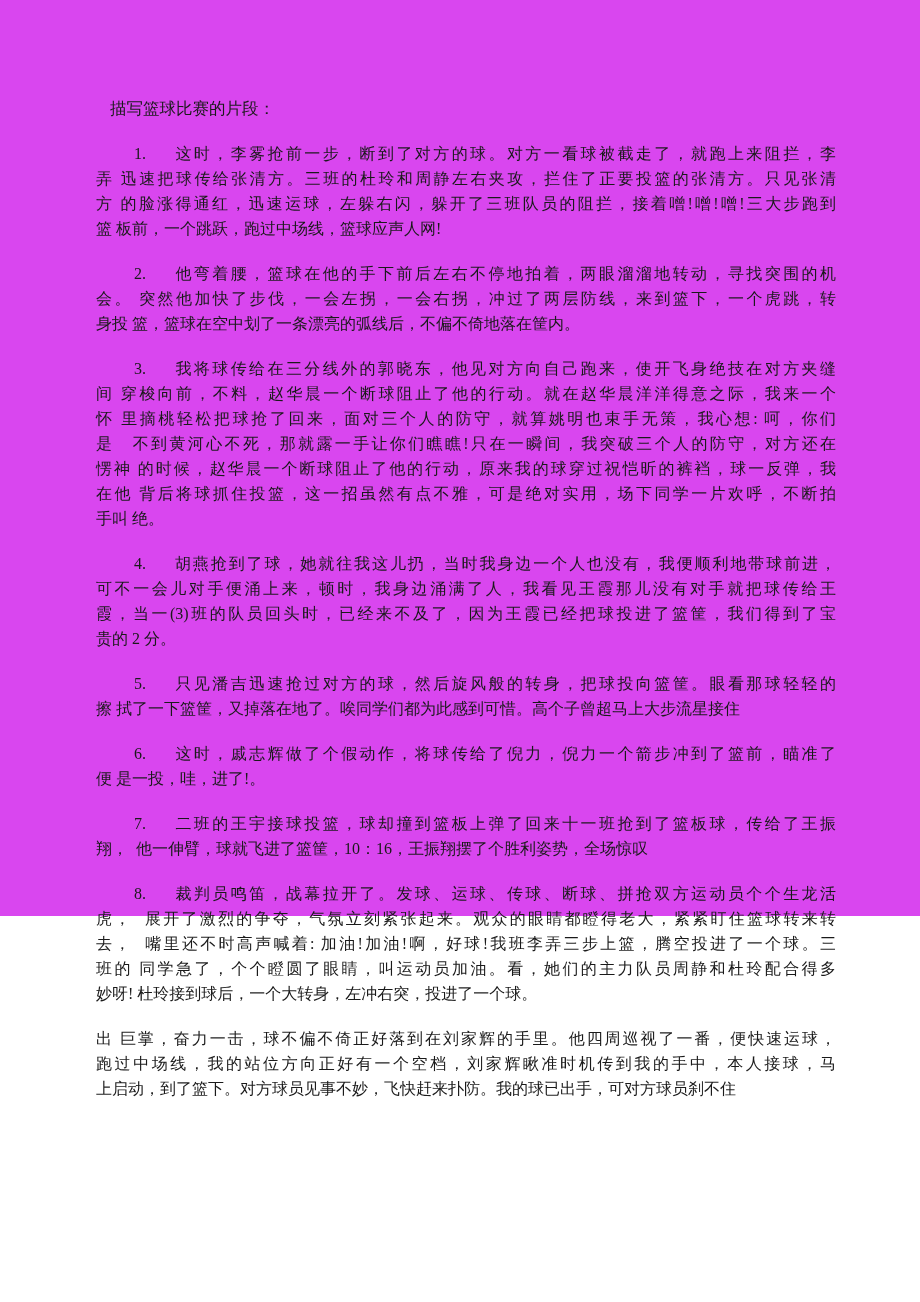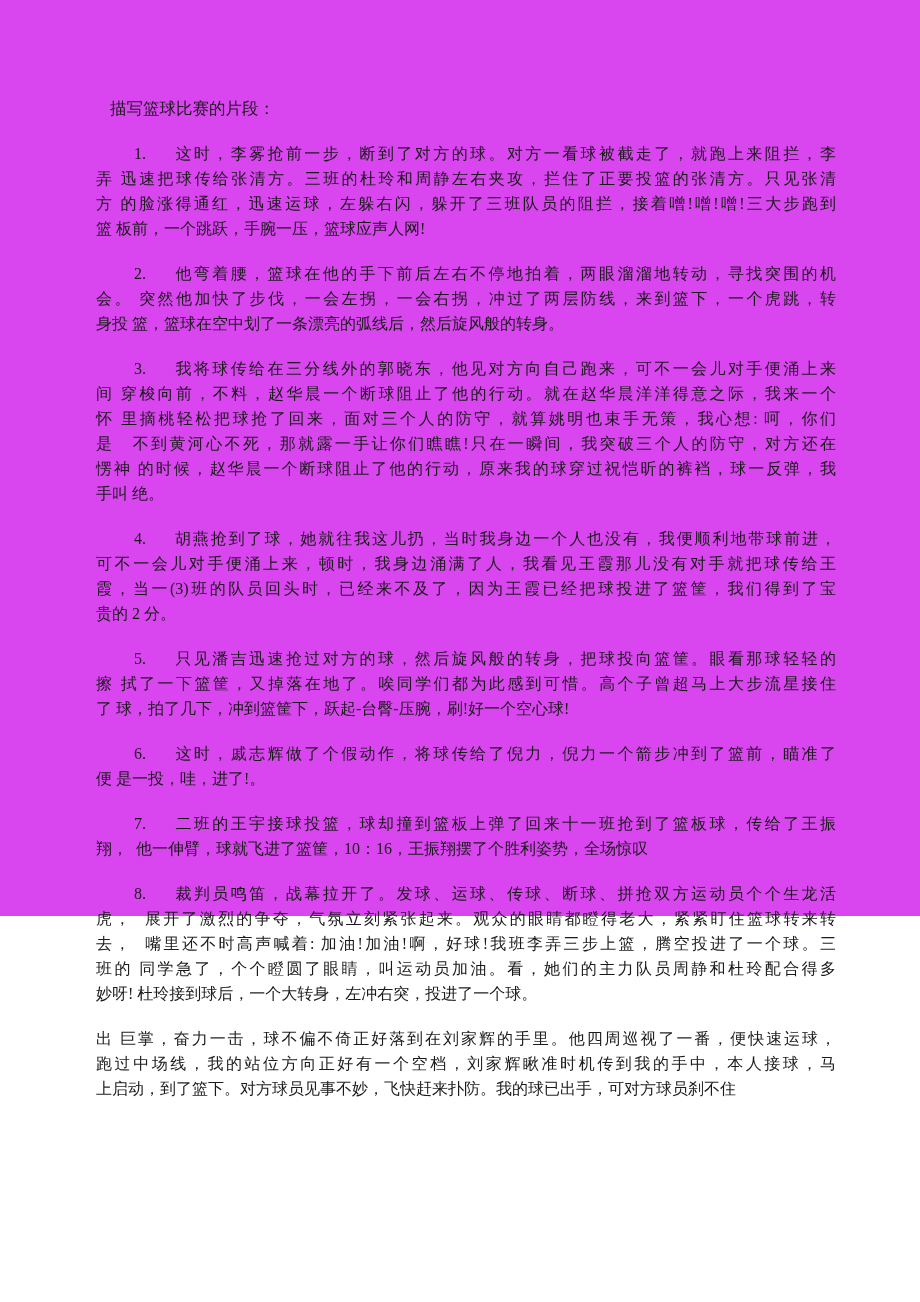--- a/index.html
+++ b/index.html
@@ -50,49 +50,49 @@
 </head>
 <body>
 
 <div class="page">
   <div class="doc-title">描写篮球比赛的片段：</div>
   <div>
   <div class="para">
         <div class="line"><span class="num">1.</span><span>这时，李雾抢前一步，断到了对方的球。对方一看球被截走了，就跑上来阻拦，李</span></div>
         <div class="line">弄 迅速把球传给张清方。三班的杜玲和周静左右夹攻，拦住了正要投篮的张清方。只见张清</div>
         <div class="line">方 的脸涨得通红，迅速运球，左躲右闪，躲开了三班队员的阻拦，接着噌!噌!噌!三大步跑到</div>
-        <div class="line">篮 板前，一个跳跃，手腕一压，篮球应声人网!</div>
+        <div class="line">篮 板前，一个跳跃，跑过中场线，篮球应声人网!</div>
       </div>
 
   <div class="para">
         <div class="line"><span class="num">2.</span><span>他弯着腰，篮球在他的手下前后左右不停地拍着，两眼溜溜地转动，寻找突围的机</span></div>
         <div class="line">会。 突然他加快了步伐，一会左拐，一会右拐，冲过了两层防线，来到篮下，一个虎跳，转</div>
-        <div class="line">身投 篮，篮球在空中划了一条漂亮的弧线后，然后旋风般的转身。</div>
+        <div class="line">身投 篮，篮球在空中划了一条漂亮的弧线后，不偏不倚地落在筐内。</div>
       </div>
 
   <div class="para">
-        <div class="line"><span class="num">3.</span><span>我将球传给在三分线外的郭晓东，他见对方向自己跑来，可不一会儿对手便涌上来</span></div>
+        <div class="line"><span class="num">3.</span><span>我将球传给在三分线外的郭晓东，他见对方向自己跑来，使开飞身绝技在对方夹缝</span></div>
         <div class="line">间 穿梭向前，不料，赵华晨一个断球阻止了他的行动。就在赵华晨洋洋得意之际，我来一个</div>
         <div class="line">怀 里摘桃轻松把球抢了回来，面对三个人的防守，就算姚明也束手无策，我心想: 呵，你们</div>
         <div class="line">是　不到黄河心不死，那就露一手让你们瞧瞧!只在一瞬间，我突破三个人的防守，对方还在</div>
         <div class="line">愣神 的时候，赵华晨一个断球阻止了他的行动，原来我的球穿过祝恺昕的裤裆，球一反弹，我</div>
+        <div class="line">在他 背后将球抓住投篮，这一招虽然有点不雅，可是绝对实用，场下同学一片欢呼，不断拍</div>
         <div class="line">手叫 绝。</div>
       </div>
 
   <div class="para">
         <div class="line"><span class="num">4.</span><span>胡燕抢到了球，她就往我这儿扔，当时我身边一个人也没有，我便顺利地带球前进，</span></div>
         <div class="line">可不一会儿对手便涌上来，顿时，我身边涌满了人，我看见王霞那儿没有对手就把球传给王</div>
         <div class="line">霞，当一(3)班的队员回头时，已经来不及了，因为王霞已经把球投进了篮筐，我们得到了宝</div>
         <div class="line">贵的 2 分。</div>
       </div>
 
   <div class="para">
         <div class="line"><span class="num">5.</span><span>只见潘吉迅速抢过对方的球，然后旋风般的转身，把球投向篮筐。眼看那球轻轻的</span></div>
         <div class="line">擦 拭了一下篮筐，又掉落在地了。唉同学们都为此感到可惜。高个子曾超马上大步流星接住</div>
-        <div class="line">了 球，拍了几下，冲到篮筐下，跃起-台臀-压腕，刷!好一个空心球!</div>
       </div>
 
   <div class="para">
         <div class="line"><span class="num">6.</span><span>这时，戚志辉做了个假动作，将球传给了倪力，倪力一个箭步冲到了篮前，瞄准了</span></div>
         <div class="line">便 是一投，哇，进了!。</div>
       </div>
 
   <div class="para">
         <div class="line"><span class="num">7.</span><span>二班的王宇接球投篮，球却撞到篮板上弹了回来十一班抢到了篮板球，传给了王振</span></div>
         <div class="line">翔，  他一伸臂，球就飞进了篮筐，10：16，王振翔摆了个胜利姿势，全场惊叹</div>

